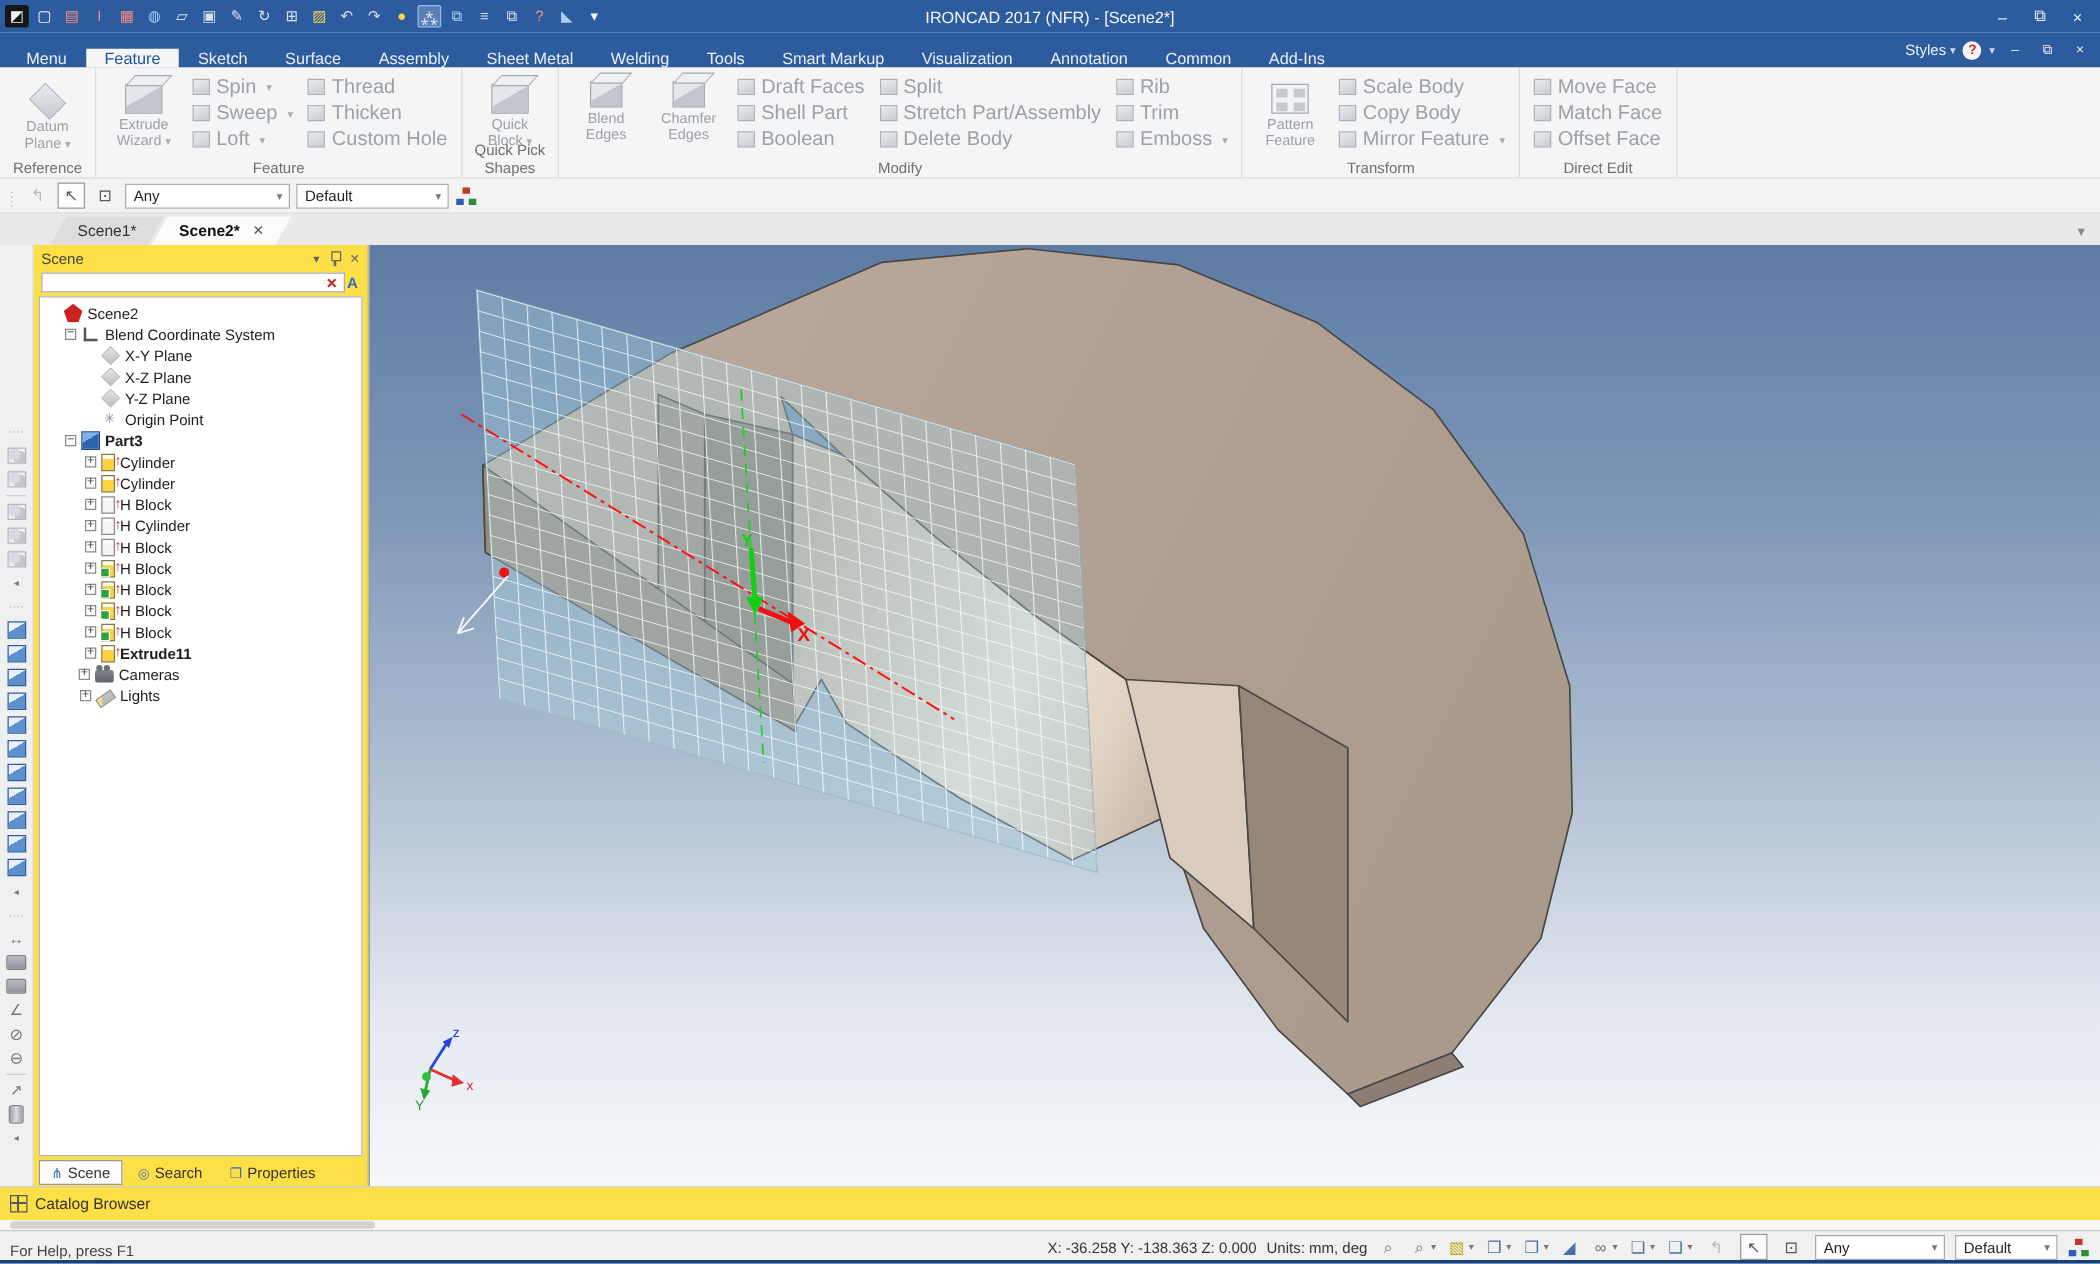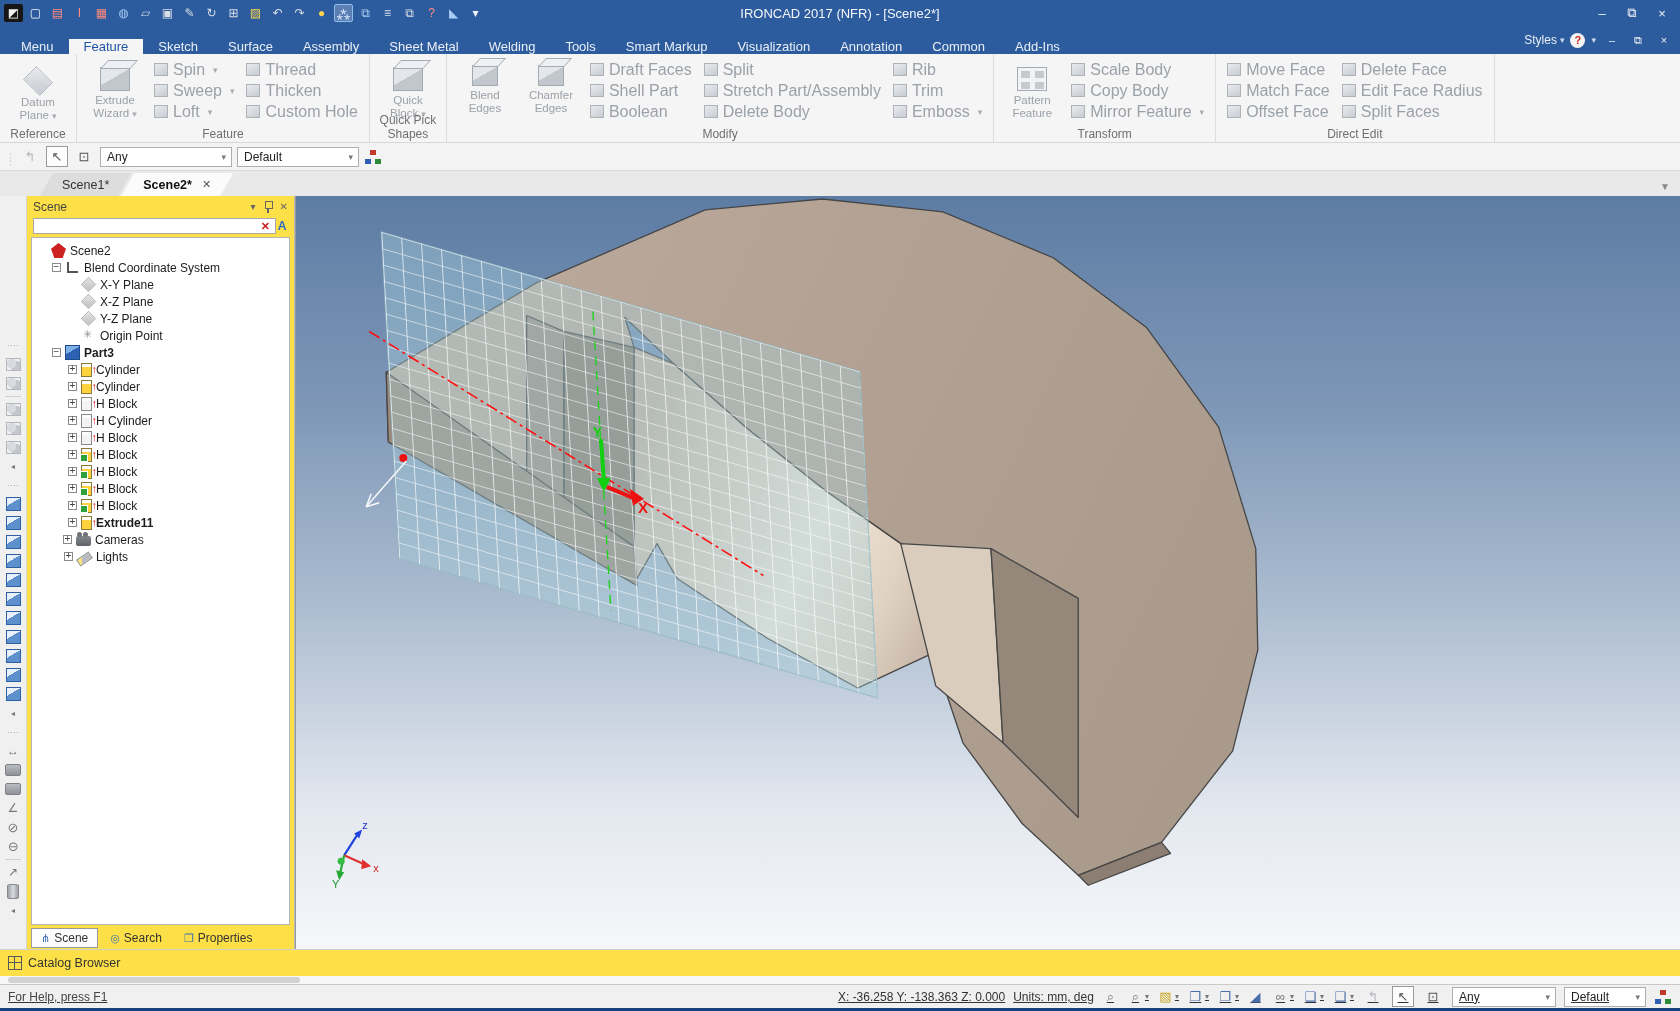--- a/index.html
+++ b/index.html
@@ -137,21 +137,21 @@
   .viewport svg { display:block; width:100%; height:100%; }
 
   
   .catalogbar { height:27px; background:#fde047; border-top:1px solid #cfcfcf; display:flex; align-items:center; gap:6px; padding:0 8px; flex:0 0 auto; }
   .catico { width:14px; height:14px; border:1.5px solid #55585c; background:linear-gradient(90deg,transparent 0 5px,#55585c 5px 6.5px,transparent 6.5px), linear-gradient(transparent 0 5px,#55585c 5px 6.5px,transparent 6.5px); }
   .catlabel { font-size:12.5px; color:#333; }
   .hscroll { height:8px; background:#f7f7f7; position:relative; flex:0 0 auto; }
   .hthumb { position:absolute; left:8px; top:1px; width:292px; height:6px; background:#d2d2d2; border-radius:3px; }
 
   
-  .statusbar { height:27px; background:#f0f0f0; border-top:1px solid #c9c9c9; border-bottom:3px solid #16427e; display:flex; align-items:center; padding:0 8px; gap:10px; flex:0 0 auto;text-decoration:underline; }
+  .statusbar { height:27px; background:#f0f0f0; border-top:1px solid #c9c9c9; border-bottom:3px solid #16427e; display:flex; align-items:flex-end; padding:0 8px; gap:10px; flex:0 0 auto; }
   .sb-help { color:#444; }
   .sb-right { margin-left:auto; display:flex; align-items:center; gap:8px; }
   .sb-coords, .sb-units { color:#333; }
   .sbico { display:flex; align-items:center; font-size:13px; color:#4a6ea9; }
   .sbico .g { width:17px; text-align:center; }
   .sbico.yellow .g { color:#caa41e; }
   .sbico.gray .g { color:#6f7379; }
   .sbico.c::after { content:"▾"; font-size:8px; color:#777; margin-left:1px; }
 </style>
 </head>
@@ -351,34 +351,20 @@
             <span class="si"></span>
             <span>Move Face</span>
           </div>
         <div class="rsmall">
             <span class="si"></span>
             <span>Match Face</span>
           </div>
         <div class="rsmall">
             <span class="si"></span>
             <span>Offset Face</span>
-          </div>
-      </div>
-      <div class="rcol">
-        <div class="rsmall">
-            <span class="si"></span>
-            <span>Delete Face</span>
-          </div>
-        <div class="rsmall">
-            <span class="si"></span>
-            <span>Edit Face Radius</span>
-          </div>
-        <div class="rsmall">
-            <span class="si"></span>
-            <span>Split Faces</span>
           </div>
       </div>
       <div class="rgroup-label">Direct Edit</div>
     </div>
   </div>
 
   <div class="selbar">
     <span class="vhandle">····</span>
     <span class="selico disabled">↰</span>
     <span class="selico pressed">↖</span>

